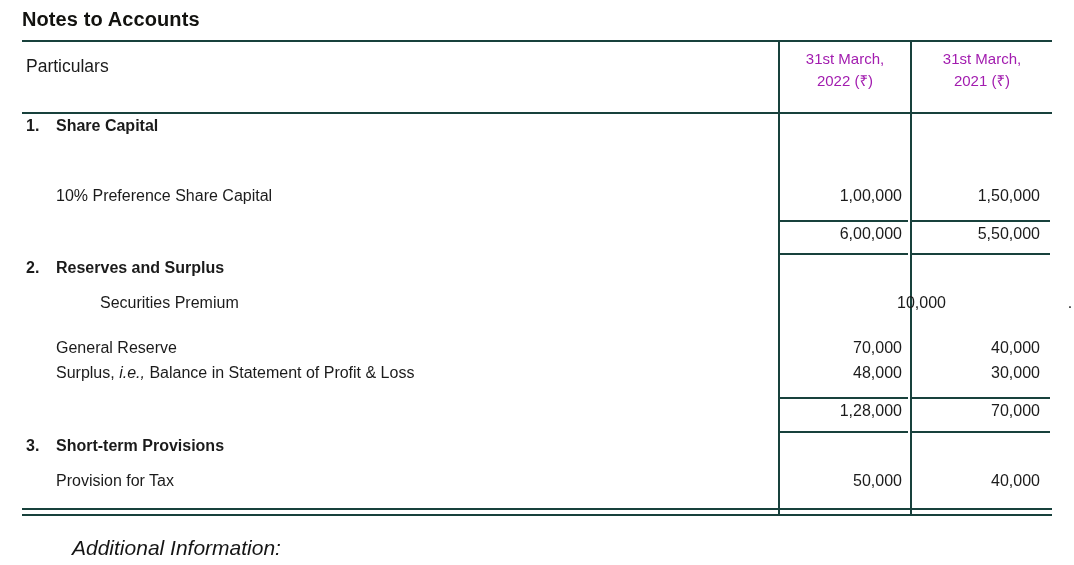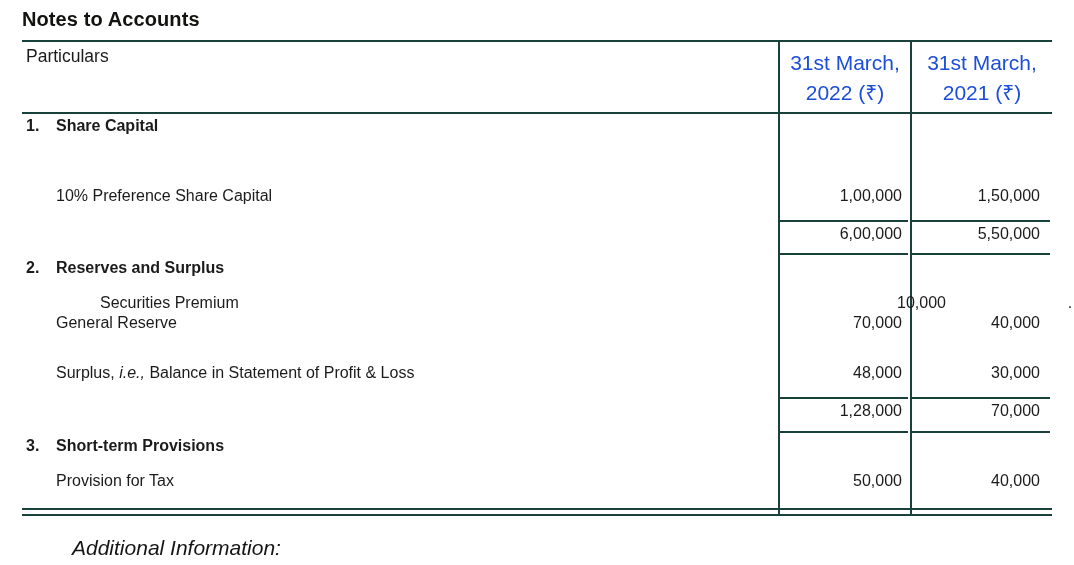--- a/index.html
+++ b/index.html
@@ -71,28 +71,28 @@
     width: 1.6px;
     height: 474px;
     background: #18413c;
   }
   .vline.v1 { left: 778px; }
   .vline.v2 { left: 910px; }
 
   .hdr-cell {
     position: absolute;
     text-align: center;
-    font-size: 21px;
+    font-size: 15px;
     line-height: 1.45;
-    color: #1d4ed8;
+    color: #a21caf;
   }
   .hdr-particulars {
     position: absolute;
     left: 26px;
-    top: 46px;
+    top: 56px;
     font-size: 17.5px;
   }
   .hdr-y1 { left: 786px; top: 48px; width: 118px; }
   .hdr-y2 { left: 918px; top: 48px; width: 128px; }
 
   .row {
     position: absolute;
     left: 0;
     width: 1030px;
     height: 28px;
@@ -202,21 +202,21 @@
 
   <div class="row" style="top:259px;">
     <span class="num-idx">2.</span>
     <span class="head-label">Reserves and Surplus</span>
   </div>
   <div class="row" style="top:294px;margin-left:44px;">
     <span class="label indent">Securities Premium</span>
     <span class="val1">10,000</span>
     <span class="val2 dots">...</span>
   </div>
-  <div class="row" style="top:314px;padding-left:44px;">
+  <div class="row" style="top:339px;padding-left:44px;">
     <span class="label indent">General Reserve</span>
     <span class="val1">70,000</span>
     <span class="val2">40,000</span>
   </div>
   <div class="row" style="top:364px;">
     <span class="label indent"><span>Surplus, </span><span class="ital">i.e.,</span><span> Balance in Statement of Profit &amp; Loss</span></span>
     <span class="val1">48,000</span>
     <span class="val2">30,000</span>
   </div>
   <div class="subtotal-line-1" style="top:397px;"></div>

